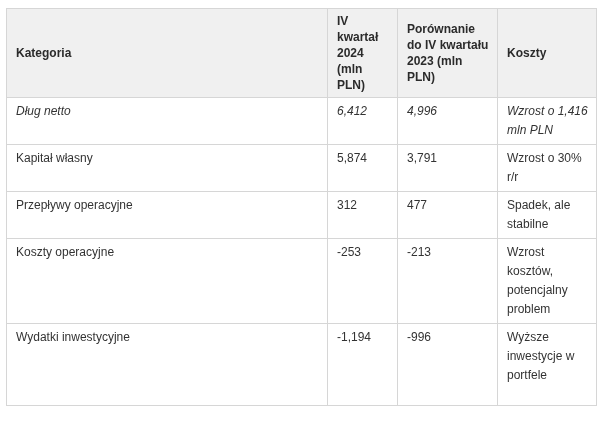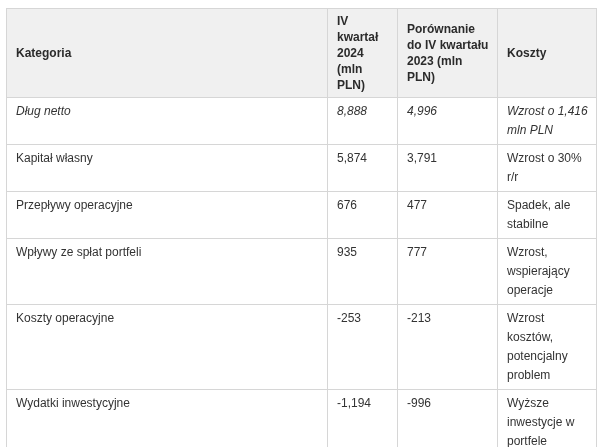--- a/index.html
+++ b/index.html
@@ -70,41 +70,35 @@
       <tr>
         <th>Kategoria</th>
         <th>IV kwartał 2024 (mln PLN)</th>
         <th>Porównanie do IV kwartału 2023 (mln PLN)</th>
         <th>Koszty</th>
       </tr>
     </thead>
     <tbody>
       <tr>
         <td>Dług netto</td>
-        <td>8,888</td>
+        <td>6,412</td>
         <td>4,996</td>
         <td>Wzrost o 1,416 mln PLN</td>
       </tr>
       <tr>
         <td>Kapitał własny</td>
         <td>5,874</td>
         <td>3,791</td>
         <td>Wzrost o 30% r/r</td>
       </tr>
       <tr>
         <td>Przepływy operacyjne</td>
-        <td>676</td>
+        <td>312</td>
         <td>477</td>
         <td>Spadek, ale stabilne</td>
-      </tr>
-      <tr>
-        <td>Wpływy ze spłat portfeli</td>
-        <td>935</td>
-        <td>777</td>
-        <td>Wzrost, wspierający operacje</td>
       </tr>
       <tr>
         <td>Koszty operacyjne</td>
         <td>-253</td>
         <td>-213</td>
         <td>Wzrost kosztów, potencjalny problem</td>
       </tr>
       <tr>
         <td>Wydatki inwestycyjne</td>
         <td>-1,194</td>

